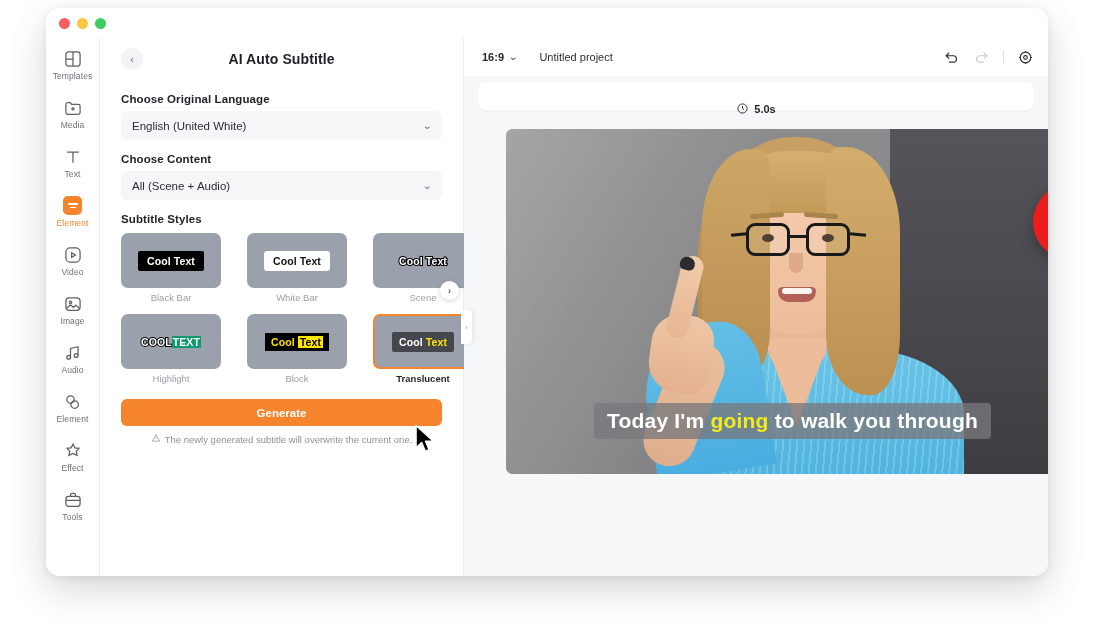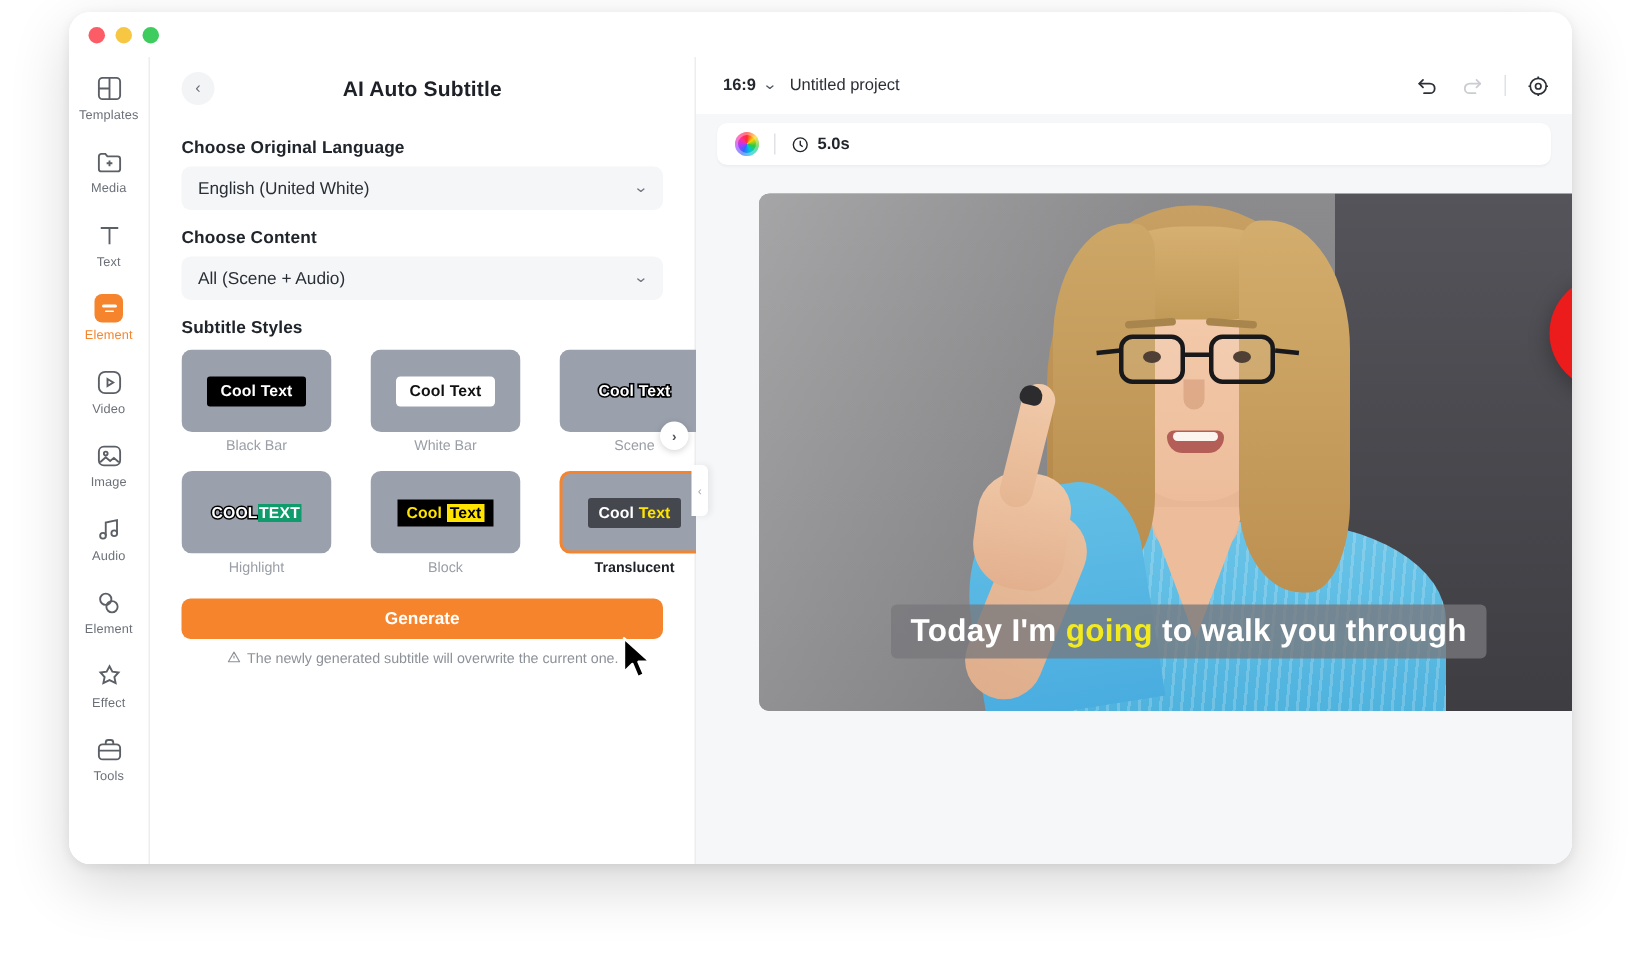--- a/index.html
+++ b/index.html
@@ -225,21 +225,21 @@
     display: flex; flex-direction: column;
     min-width: 0;
     position: relative;
   }
   #preview-top {
     height: 38px;
     flex: 0 0 38px;
     background: #ffffff;
     display: flex; align-items: center;
     padding: 0 14px 0 18px;
-    gap: 9px;
+    gap: 22px;
   }
   #ratio-chip {
     display:flex; align-items:center; gap:5px;
     font-size: 11px; color: #23272e; font-weight: bold;
     cursor: pointer;
   }
   #ratio-chip .chev { font-weight: normal; color:#52575e; }
   #project-name { font-size: 11px; color: #2b2f36; margin-left: 0; cursor: pointer; }
   #top-actions { margin-left:auto; display:flex; align-items:center; gap: 13px; }
   .top-ico { width: 17px; height: 17px; cursor:pointer; color:#2c3037; }
@@ -248,20 +248,21 @@
   .vdiv { width:1px; height:14px; background:#dfe1e5; }
 
   #tool-strip {
     margin: 6px 14px 0 14px;
     height: 28px;
     background: #ffffff;
     border-radius: 7px;
     display: flex; align-items: center;
     padding: 0 12px; gap: 10px;
     box-shadow: 0 1px 2px rgba(0,0,0,.04);
+    flex-direction: column;
   }
   #color-wheel {
     width: 16px; height: 16px; border-radius: 50%;
     background: conic-gradient(#ff2d2d,#ffd400,#2ecc40,#00c8d7,#2d6bff,#a73cff,#ff2d9b,#ff2d2d);
     box-shadow: inset 0 0 0 2px rgba(255,255,255,.35);
     cursor: pointer;
   }
   #dur-chip { display:flex; align-items:center; gap:5px; font-size:11px; font-weight:bold; color:#20242b; cursor:pointer; }
   #dur-chip svg { width:13px; height:13px; display:block; color:#20242b; }
 

